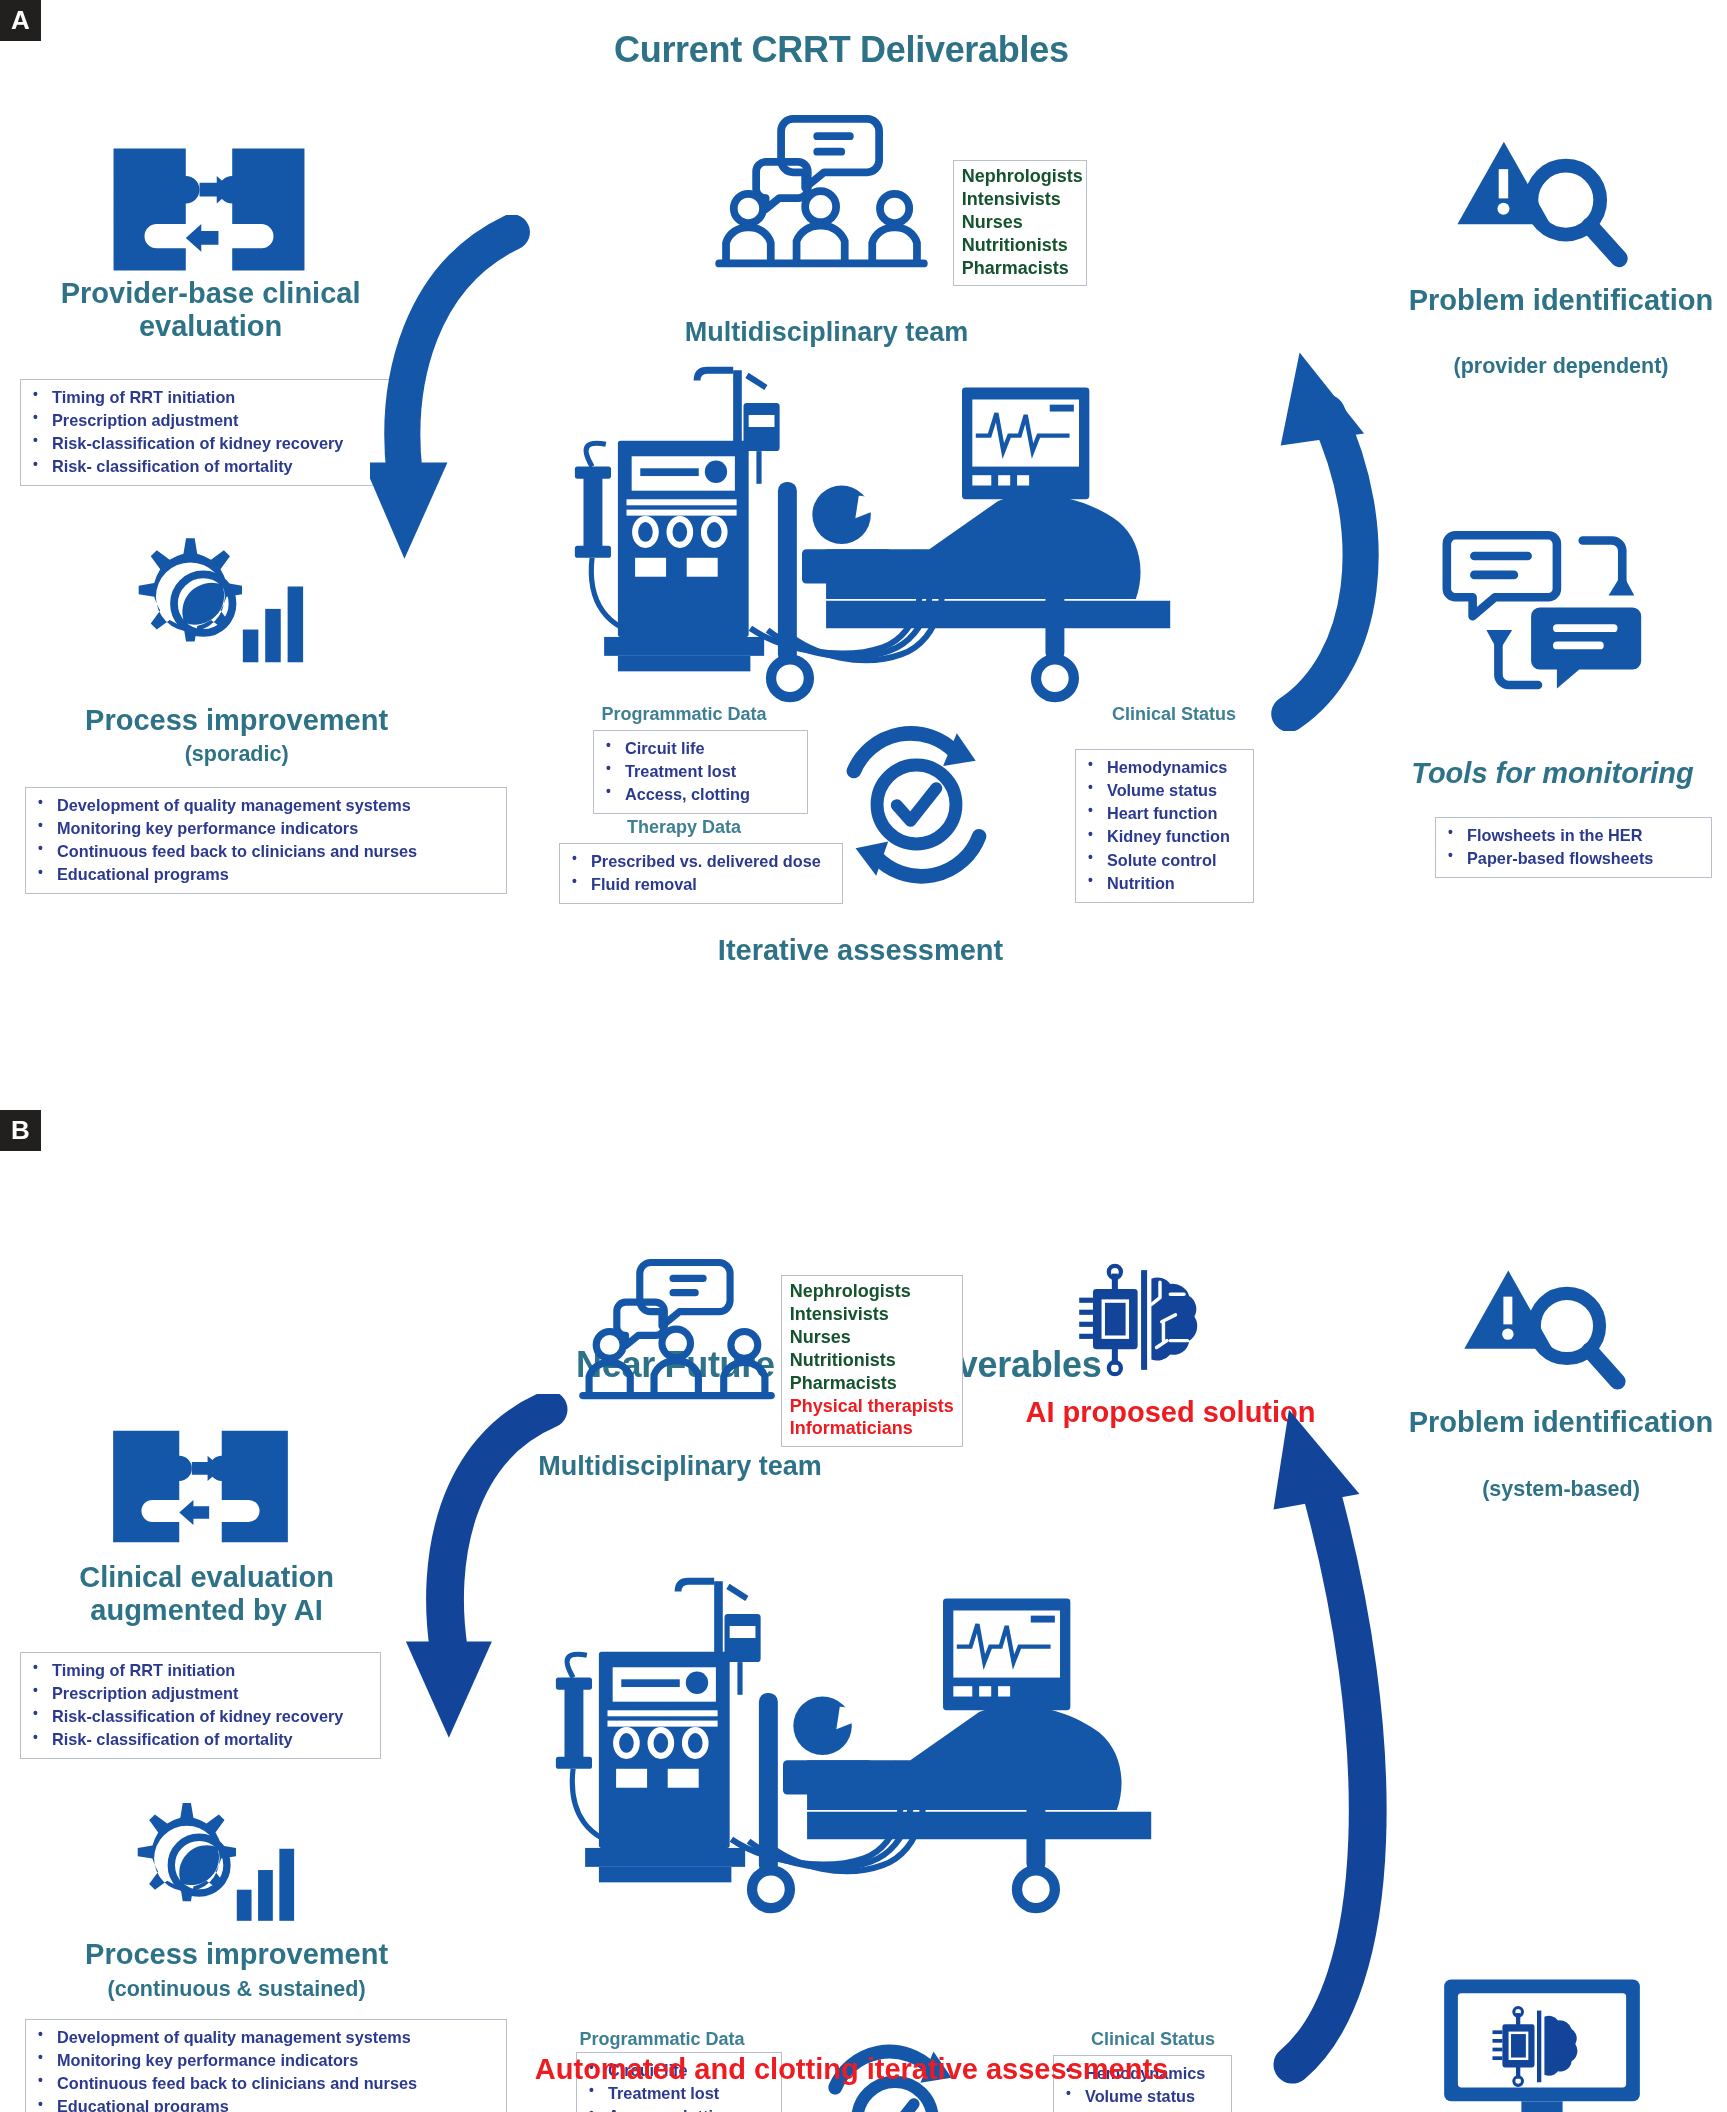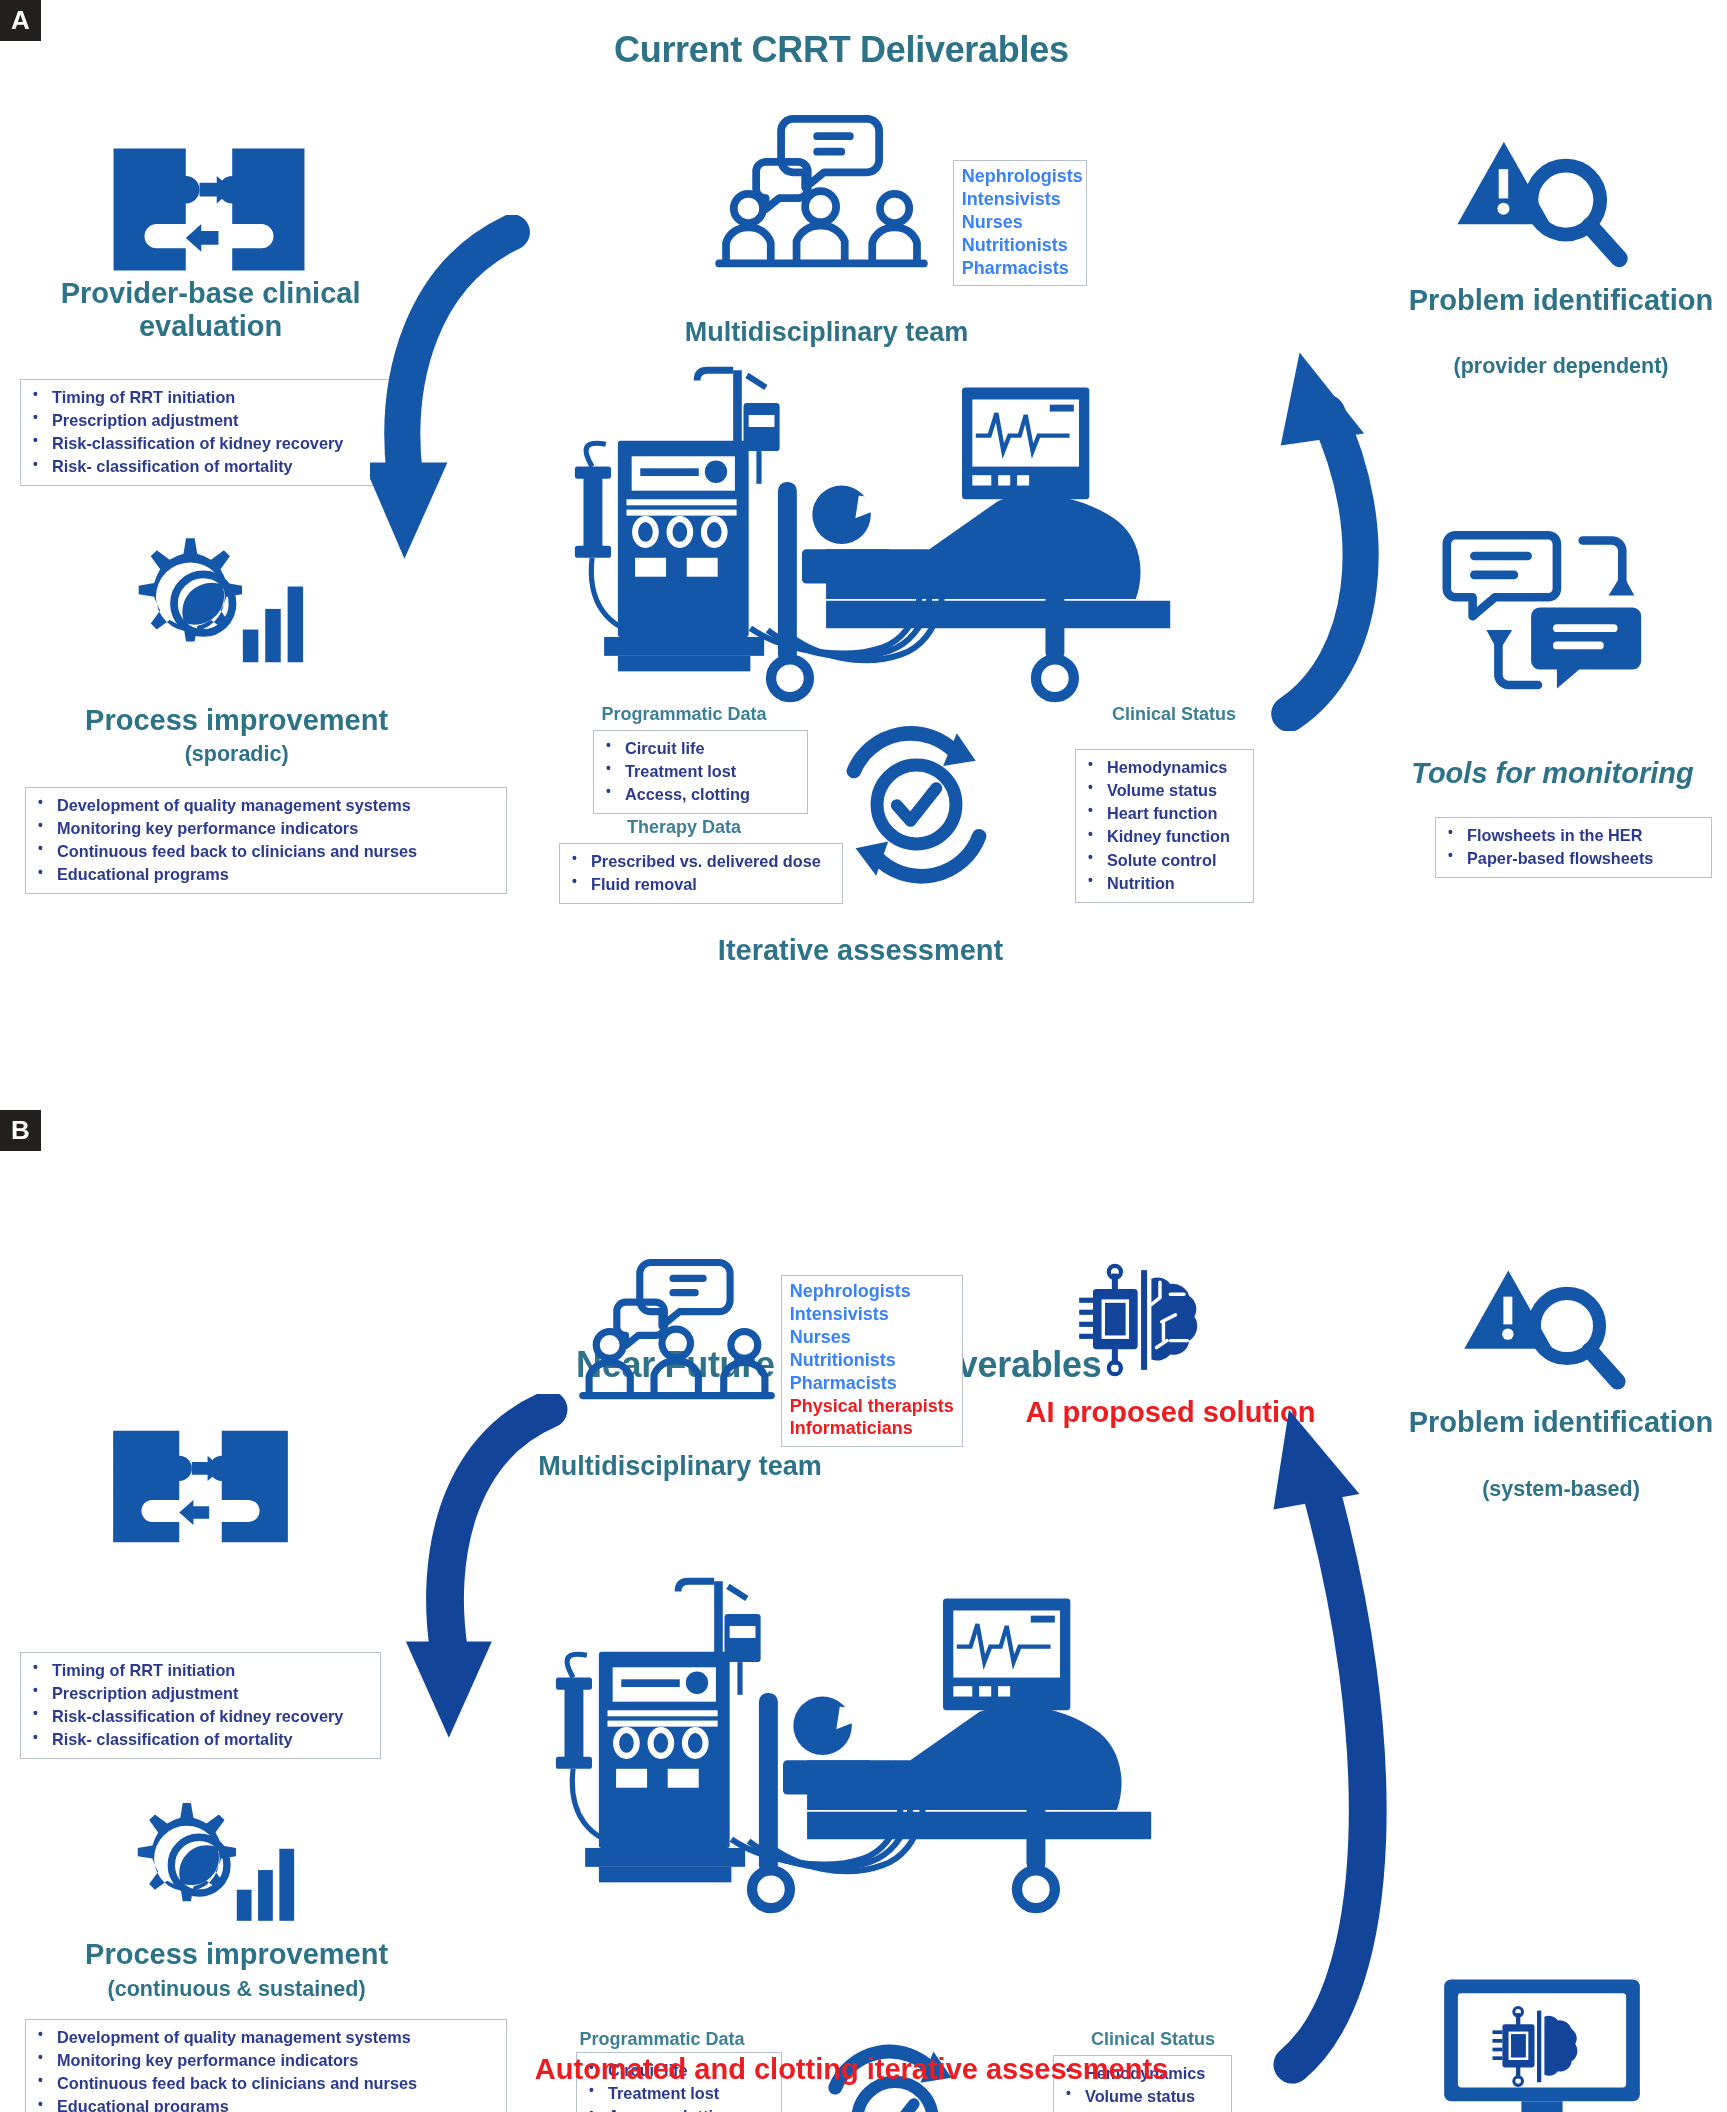--- a/index.html
+++ b/index.html
@@ -105,21 +105,21 @@
 
   
   .roster {
     position: absolute;
     border: 0.9px solid #b9bfcb;
     background: #ffffff;
     padding: 4.3px 10.3px 5.2px 7.7px;
   }
   .roster ul { list-style: none; }
   .roster li {
-    color: #3b82f6;
+    color: #14532d;
     font-size: 18px;
     font-weight: bold;
     line-height: 1.27;
     white-space: nowrap;
   }
   .roster li.red { color: #ee1c21; }
 
   
   .art { position: absolute; }
   .art svg { display: block; overflow: visible; }
@@ -380,20 +380,21 @@
     <svg width="181" height="119" viewBox="0 0 230 150">
       <g fill="#1456a8">
         <path d="M4 4 H88 V36 a16 16 0 0 1 16 16 16 16 0 0 1 -16 16 V92 H54 a14 14 0 0 0 -14 14 14 14 0 0 0 14 14 H88 V146 H4 Z"></path>
         <path d="M226 4 H142 V36 a16 16 0 0 0 -16 16 16 16 0 0 0 16 16 V92 H176 a14 14 0 0 1 14 14 14 14 0 0 1 -14 14 H142 V146 H226 Z"></path>
         <path d="M104 44 H124 V36 L142 52 L124 68 V60 H104 Z"></path>
         <path d="M126 100 H106 V92 L88 108 L106 124 V116 H126 Z"></path>
       </g>
     </svg>
   </div>
 
+  <div class="heading" style="left:8.6px;top:451px;width:396px;">Clinical evaluation augmented by AI</div>
 
   <div class="box" style="left:12px;top:542px;width:361px;">
     <ul>
       <li>Timing of RRT initiation</li>
       <li>Prescription adjustment</li>
       <li>Risk-classification of kidney recovery</li>
       <li>Risk- classification of mortality</li>
     </ul>
   </div>
 

